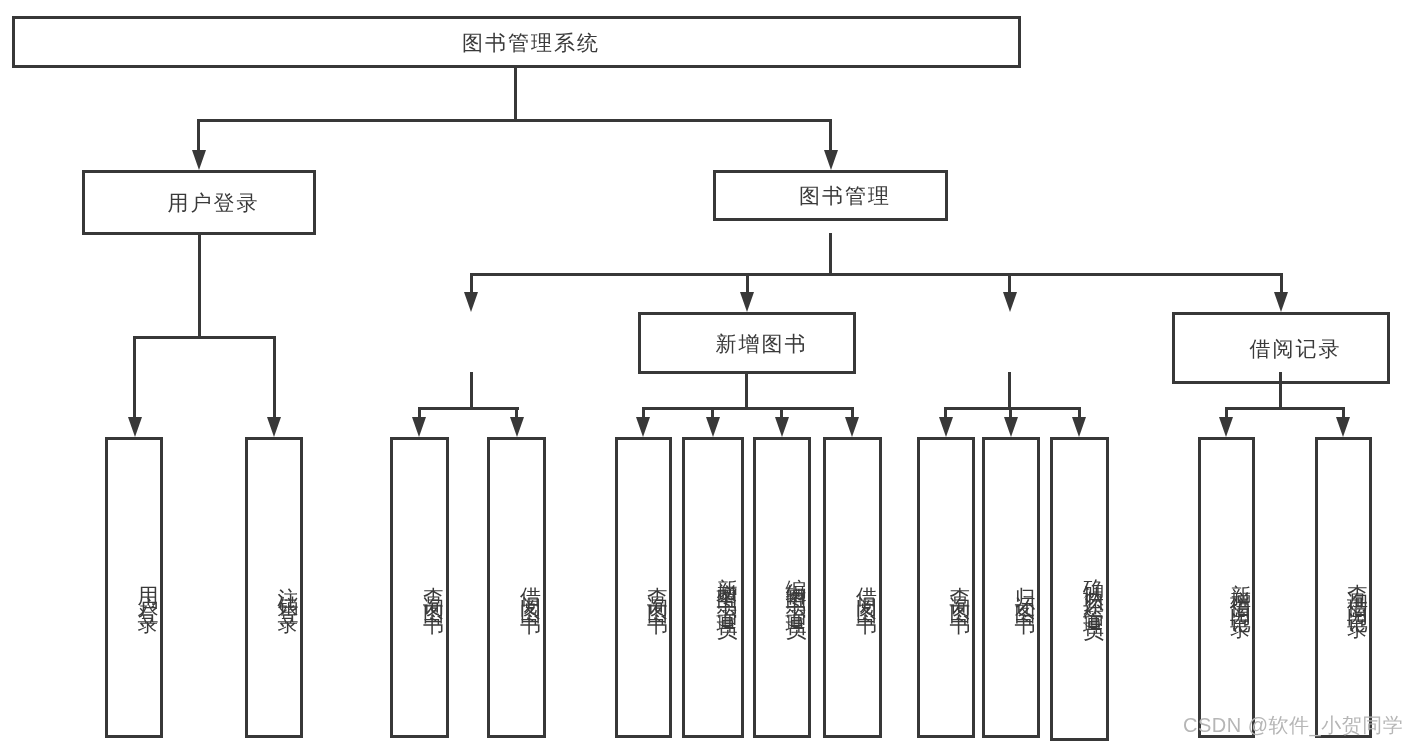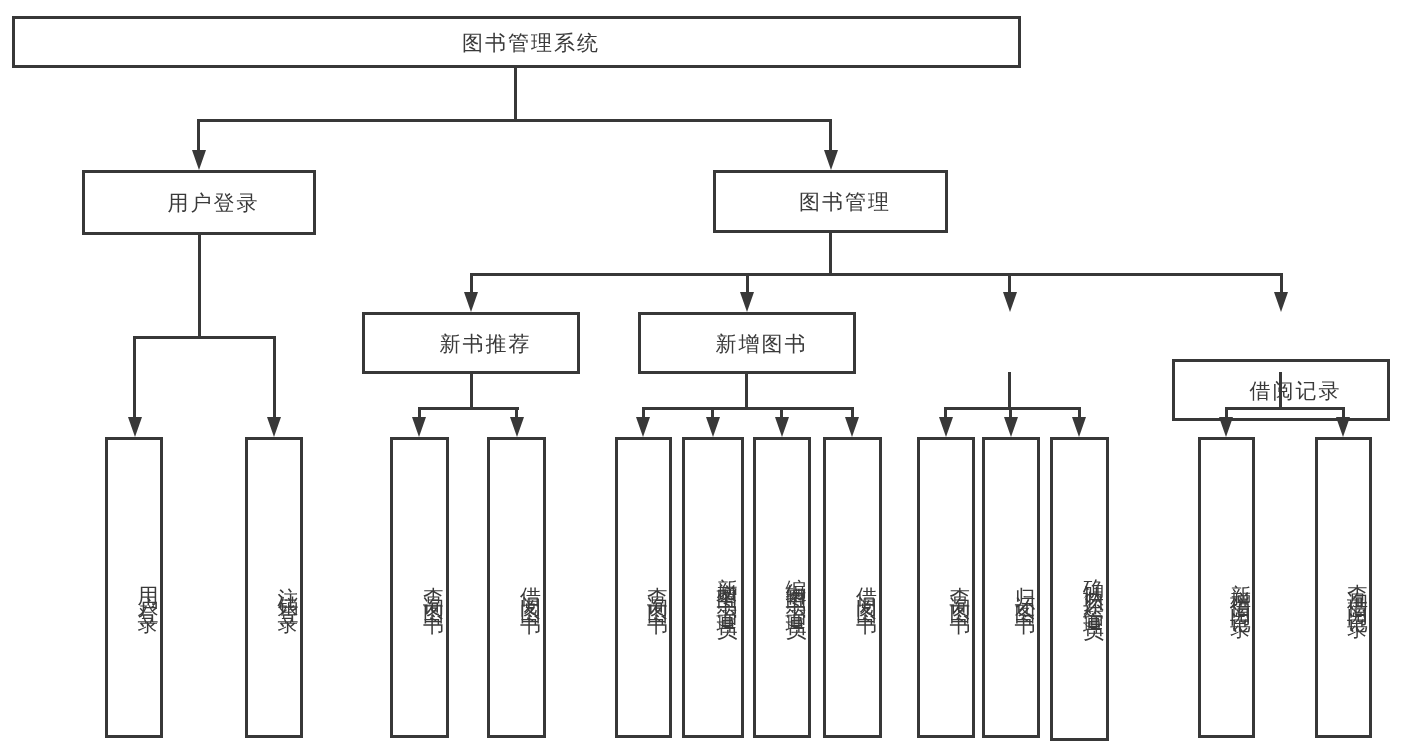--- a/index.html
+++ b/index.html
@@ -36,43 +36,42 @@
   <div class="box" style="left:12px;top:16px;width:1009px;height:52px;">图书管理系统</div>
 
   <div class="vl" style="left:514px;top:66px;height:54px;"></div>
   <div class="hl" style="left:198px;top:119px;width:634px;"></div>
   <div class="vl" style="left:197px;top:119px;height:33px;"></div>
   <div class="arr" style="left:192px;top:150px;"></div>
   <div class="vl" style="left:829px;top:119px;height:33px;"></div>
   <div class="arr" style="left:824px;top:150px;"></div>
 
   <div class="box" style="left:82px;top:170px;width:234px;height:65px;">用户登录</div>
-  <div class="box" style="left:713px;top:170px;width:235px;height:63px;">图书管理</div>
+  <div class="box" style="left:713px;top:170px;width:235px;height:51px;">图书管理</div>
 
   <div class="vl" style="left:198px;top:233px;height:104px;"></div>
   <div class="hl" style="left:133px;top:336px;width:143px;"></div>
   <div class="vl" style="left:133px;top:336px;height:85px;"></div>
   <div class="arr" style="left:128px;top:417px;"></div>
   <div class="vl" style="left:273px;top:336px;height:85px;"></div>
   <div class="arr" style="left:267px;top:417px;"></div>
 
   <div class="vl" style="left:829px;top:233px;height:42px;"></div>
   <div class="hl" style="left:470px;top:273px;width:813px;"></div>
   <div class="vl" style="left:470px;top:273px;height:22px;"></div>
   <div class="arr" style="left:464px;top:292px;"></div>
   <div class="vl" style="left:746px;top:273px;height:22px;"></div>
   <div class="arr" style="left:740px;top:292px;"></div>
   <div class="vl" style="left:1008px;top:273px;height:22px;"></div>
   <div class="arr" style="left:1003px;top:292px;"></div>
   <div class="vl" style="left:1280px;top:273px;height:22px;"></div>
   <div class="arr" style="left:1274px;top:292px;"></div>
 
-  <div class="box" style="left:362px;top:312px;width:218px;height:62px;">新书推荐</div>
   <div class="box" style="left:638px;top:312px;width:218px;height:62px;">新增图书</div>
-  <div class="box" style="left:1172px;top:312px;width:218px;height:62px;margin-top:47px;">借阅记录</div>
+  <div class="box" style="left:1172px;top:312px;width:218px;height:72px;">借阅记录</div>
 
   <div class="vl" style="left:470px;top:372px;height:37px;"></div>
   <div class="hl" style="left:418px;top:407px;width:101px;"></div>
   <div class="vl" style="left:418px;top:407px;height:14px;"></div>
   <div class="arr" style="left:412px;top:417px;"></div>
   <div class="vl" style="left:515px;top:407px;height:14px;"></div>
   <div class="arr" style="left:510px;top:417px;"></div>
 
   <div class="vl" style="left:745px;top:372px;height:37px;"></div>
   <div class="hl" style="left:642px;top:407px;width:211px;"></div>
@@ -112,14 +111,15 @@
   <div class="box vbox" style="left:753px;top:437px;width:58px;height:301px;letter-spacing:6px;">编辑图书（管理员）</div>
   <div class="box vbox" style="left:823px;top:437px;width:59px;height:301px;">借阅图书</div>
 
   <div class="box vbox" style="left:917px;top:437px;width:58px;height:301px;">查询图书</div>
   <div class="box vbox" style="left:982px;top:437px;width:58px;height:301px;">归还图书</div>
   <div class="box vbox" style="left:1050px;top:437px;width:59px;height:304px;letter-spacing:6px;">确认归还（管理员）</div>
 
   <div class="box vbox" style="left:1198px;top:437px;width:57px;height:301px;letter-spacing:7px;">新增借阅记录</div>
   <div class="box vbox" style="left:1315px;top:437px;width:57px;height:301px;letter-spacing:7px;">查询借阅记录</div>
 
+  <div class="watermark">CSDN @软件_小贺同学</div>
 
 </div>
 
 </body></html>

